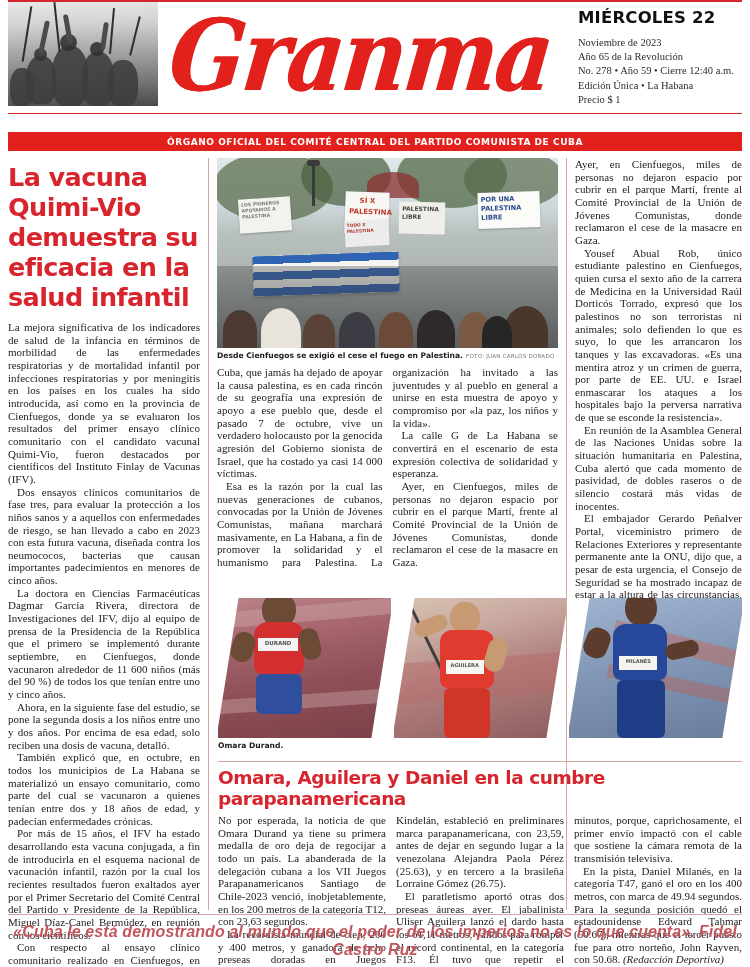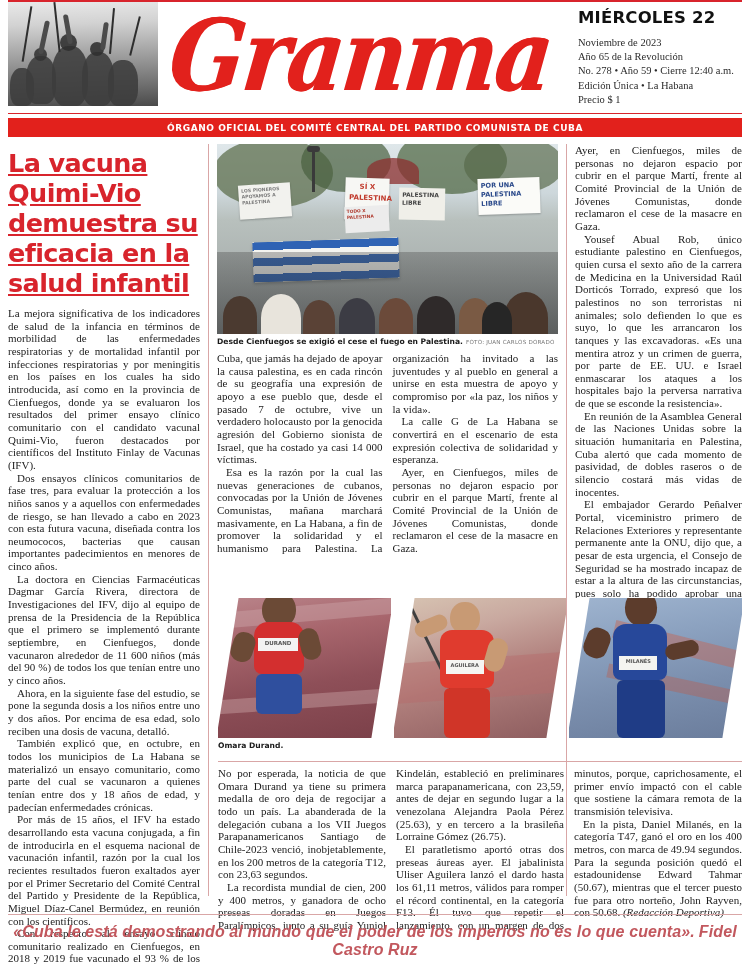--- a/index.html
+++ b/index.html
@@ -117,21 +117,21 @@
     background: #d8242c;
   }
 
   
   .red-banner {
     height: 19px;
     background: #e2211c;
     display: flex;
     align-items: center;
     justify-content: center;
-    margin-top: 4px;
+    margin-top: 18px;
   }
   .red-banner span {
     font-family: "DejaVu Sans", sans-serif;
     font-weight: 700;
     font-size: 9px;
     letter-spacing: .55px;
     color: #ffffff;
     text-align: center;
   }
 
@@ -163,21 +163,20 @@
 
   
   .lead-headline {
     font-family: "DejaVu Sans", sans-serif;
     font-weight: 700;
     font-size: 25.5px;
     line-height: 30px;
     color: #d8242c;
     letter-spacing: -.6px;
     margin: 4px 0 9px 0;
-    text-decoration: underline;
   }
 
   .body-text {
     font-family: "Liberation Serif", serif;
     font-size: 11px;
     line-height: 12.65px;
     text-align: justify;
     text-justify: inter-word;
     hyphens: auto;
     color: #1c1c1c;
@@ -477,20 +476,21 @@
         <div class="slant-r"></div>
       </div>
     </div>
 
     <div class="sports-caption">
       <div>Omara Durand.</div>
     </div>
 
     <hr class="sports-sep">
 
+    <div class="sports-headline">Omara, Aguilera y Daniel en la cumbre parapanamericana</div>
 
     <div class="body-text three-col">
       <p class="first">No por esperada, la noticia de que Omara Durand ya tiene su primera medalla de oro deja de regocijar a todo un país. La abanderada de la delegación cubana a los VII Juegos Parapanamericanos Santiago de Chile-2023 venció, inobjetablemente, en los 200 metros de la categoría T12, con 23,63 segundos.</p>
       <p>La recordista mundial de cien, 200 y 400 metros, y ganadora de ocho preseas doradas en Juegos Paralímpicos, junto a su guía Yuniol Kindelán, estableció en preliminares marca parapanamericana, con 23,59, antes de dejar en segundo lugar a la venezolana Alejandra Paola Pérez (25.63), y en tercero a la brasileña Lorraine Gómez (26.75).</p>
       <p>El paratletismo aportó otras dos preseas áureas ayer. El jabalinista Uliser Aguilera lanzó el dardo hasta los 61,11 metros, válidos para romper el récord continental, en la categoría F13. Él tuvo que repetir el lanzamiento, con un margen de dos minutos, porque, caprichosamente, el primer envío impactó con el cable que sostiene la cámara remota de la transmisión televisiva.</p>
       <p><span>En la pista, Daniel Milanés, en la categoría T47, ganó el oro en los 400 metros, con marca de 49.94 segundos. Para la segunda posición quedó el estadounidense Edward Tahmar (50.67), mientras que el tercer puesto fue para otro norteño, John Rayven, con 50.68.</span> <span class="credit">(Redacción Deportiva)</span></p>
     </div>
   </div>
 
   <div class="quote-bar">

